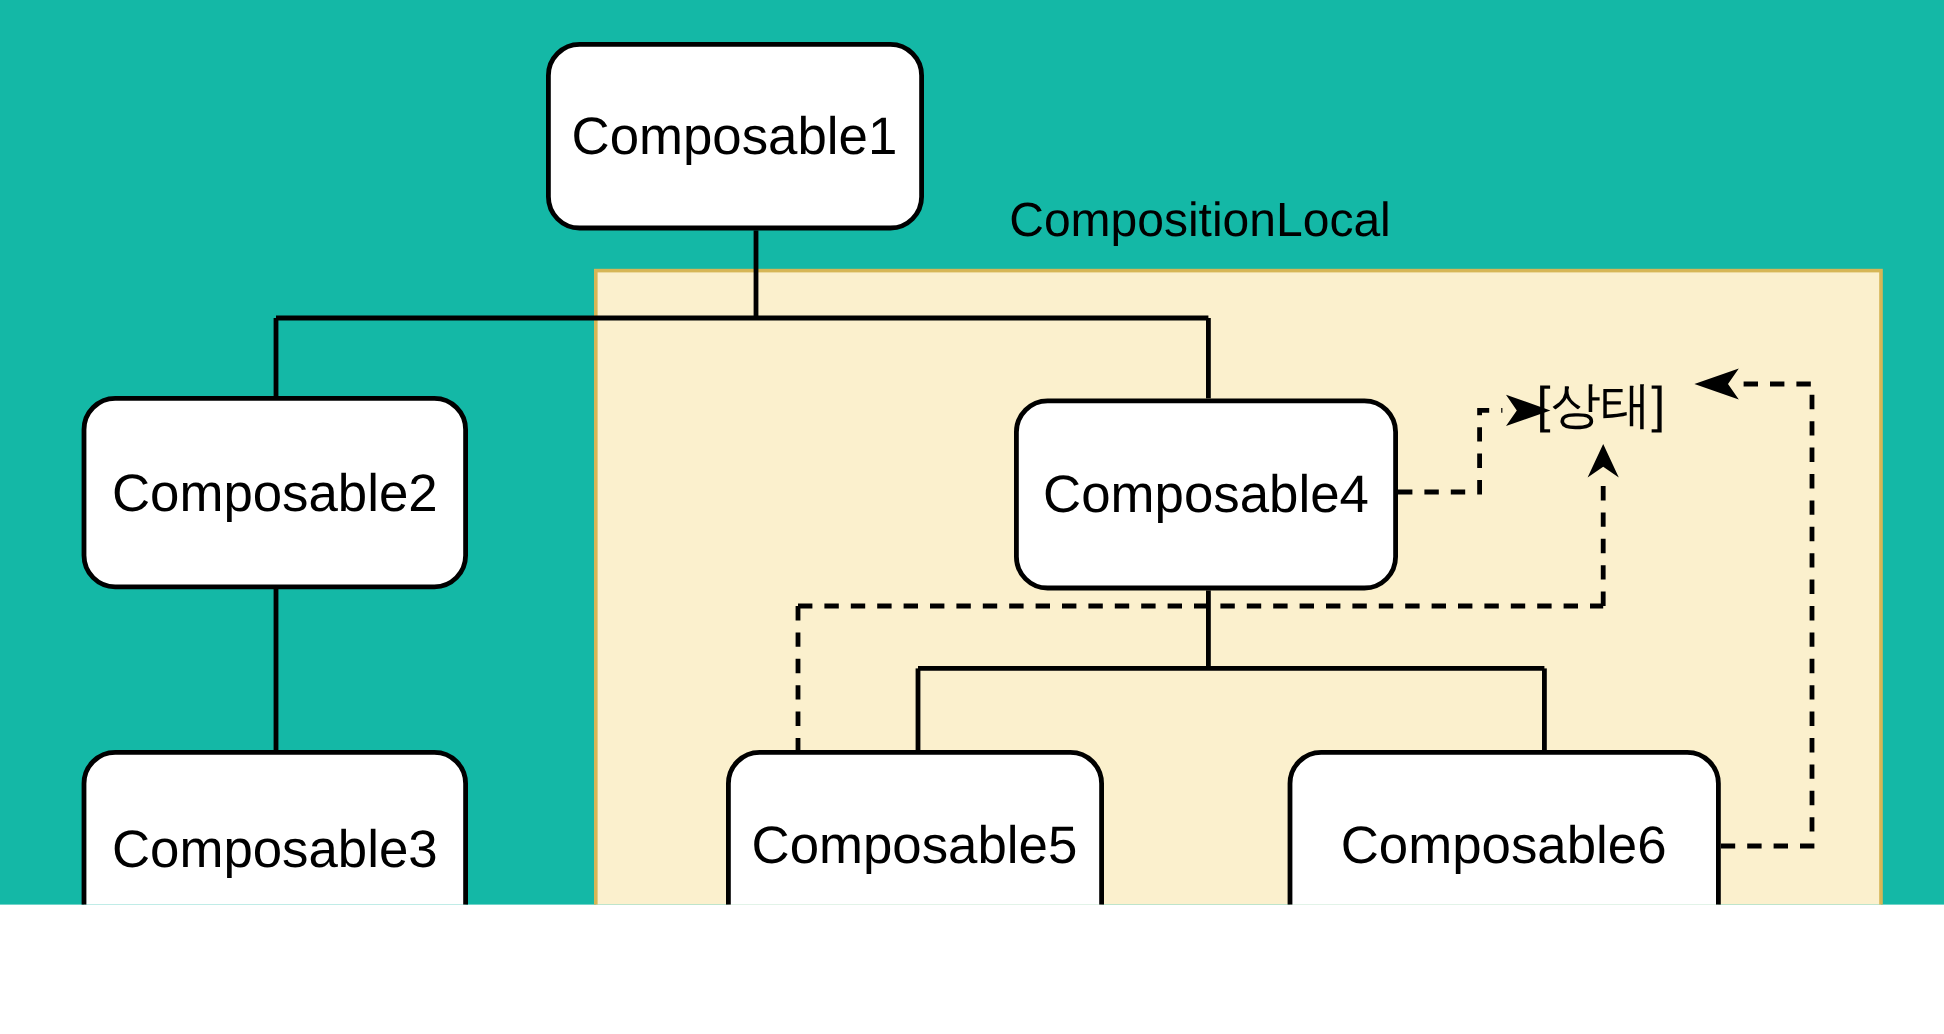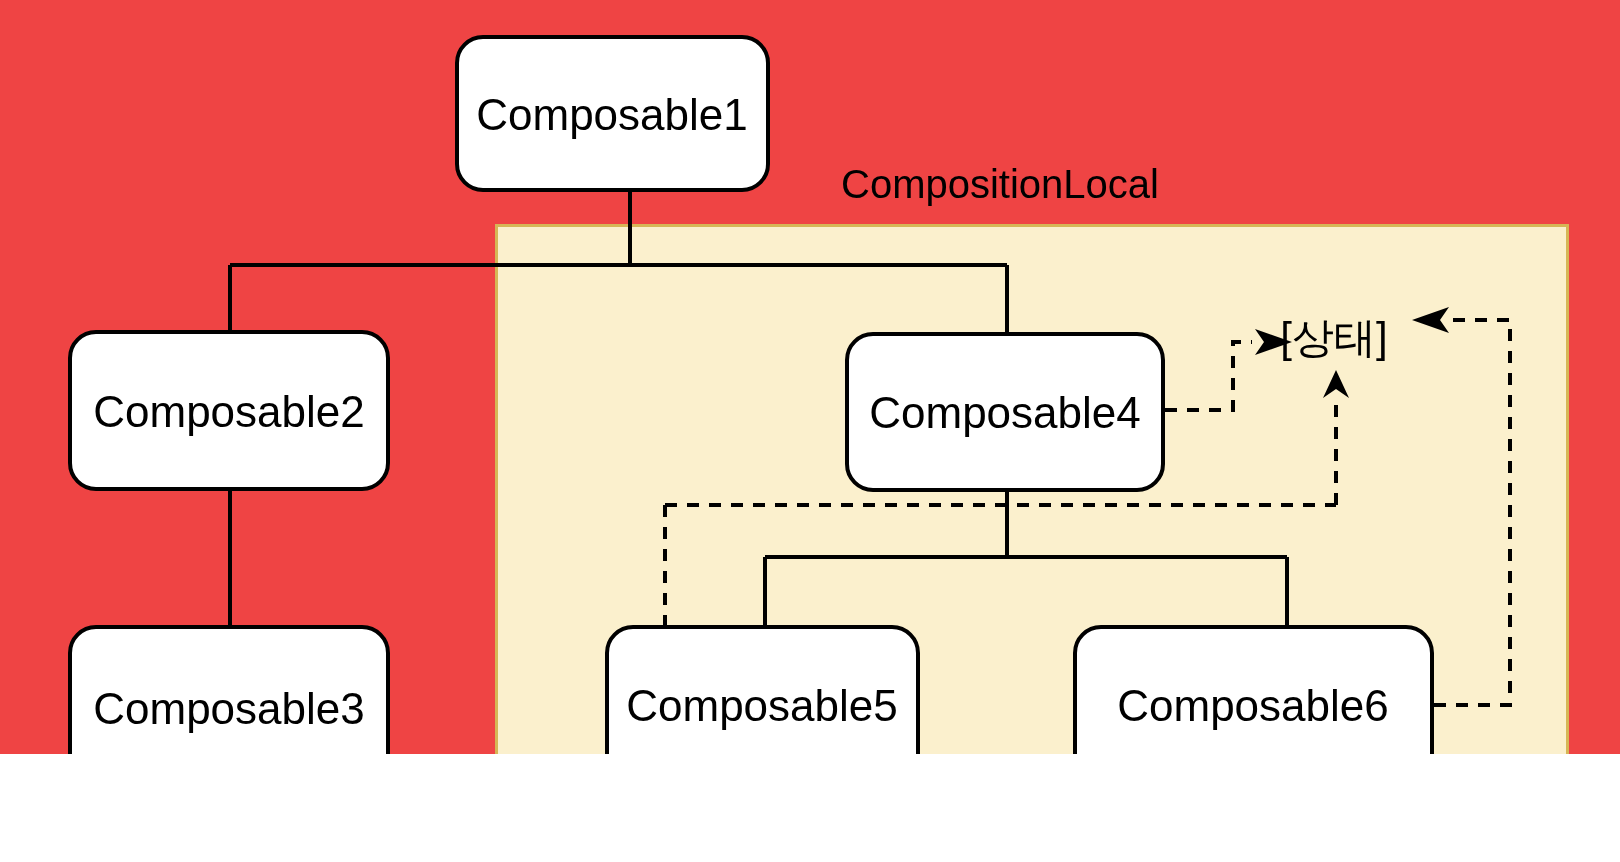--- a/index.html
+++ b/index.html
@@ -8,21 +8,21 @@
     padding: 0;
     background: #ffffff;
   }
   body {
     font-family: "Liberation Sans", sans-serif;
   }
   #canvas {
     position: relative;
     width: 1620px;
     height: 754px;
-    background: #ef4444;
+    background: #14b8a6;
     overflow: hidden;
   }
   #diagram-svg {
     position: absolute;
     top: 0;
     left: 0;
     width: 1620px;
     height: 862px;
   }
   .node-rect {

